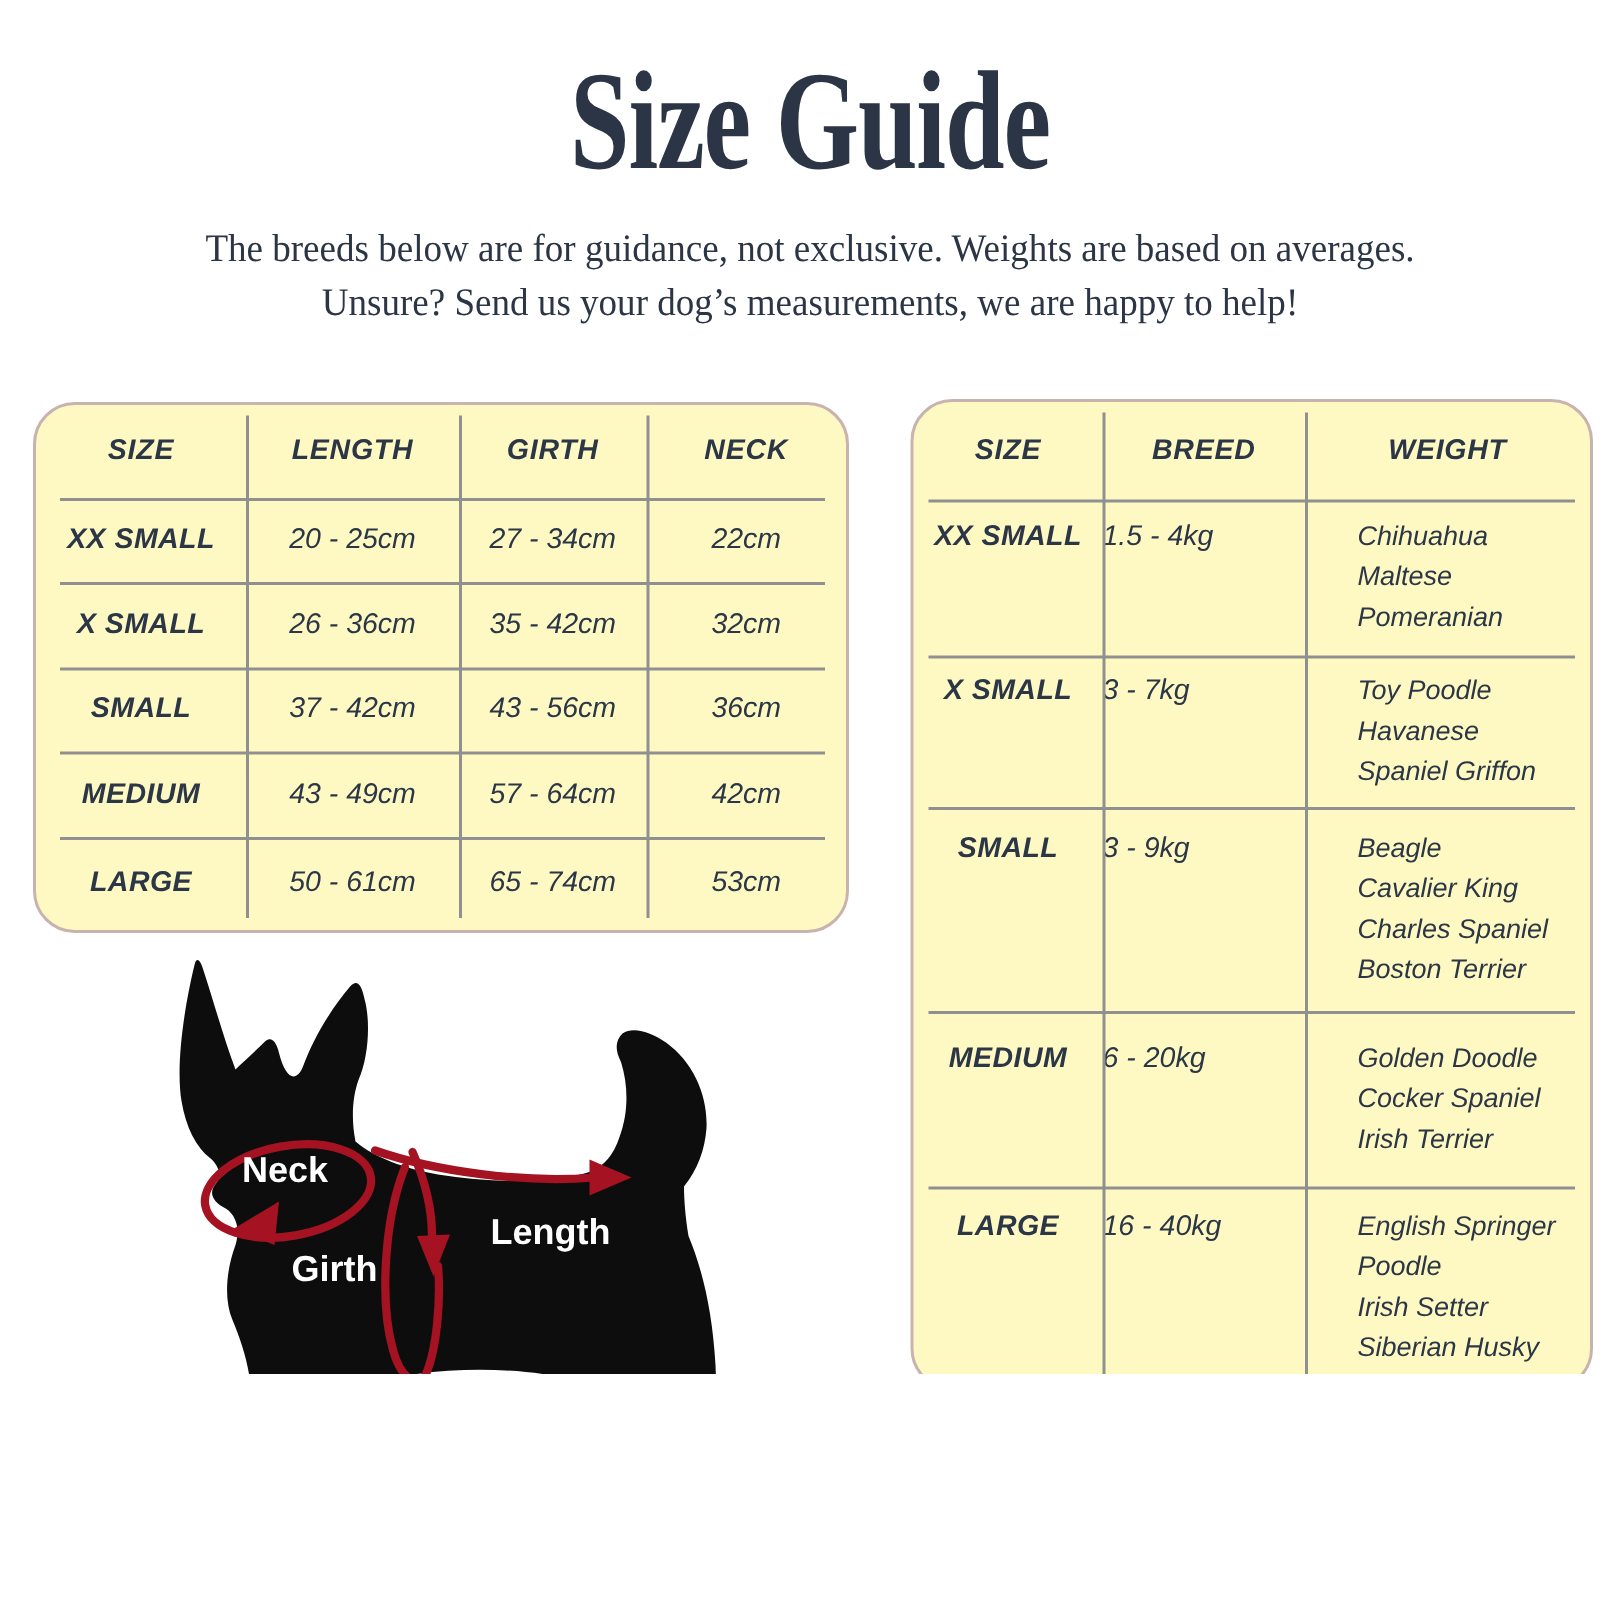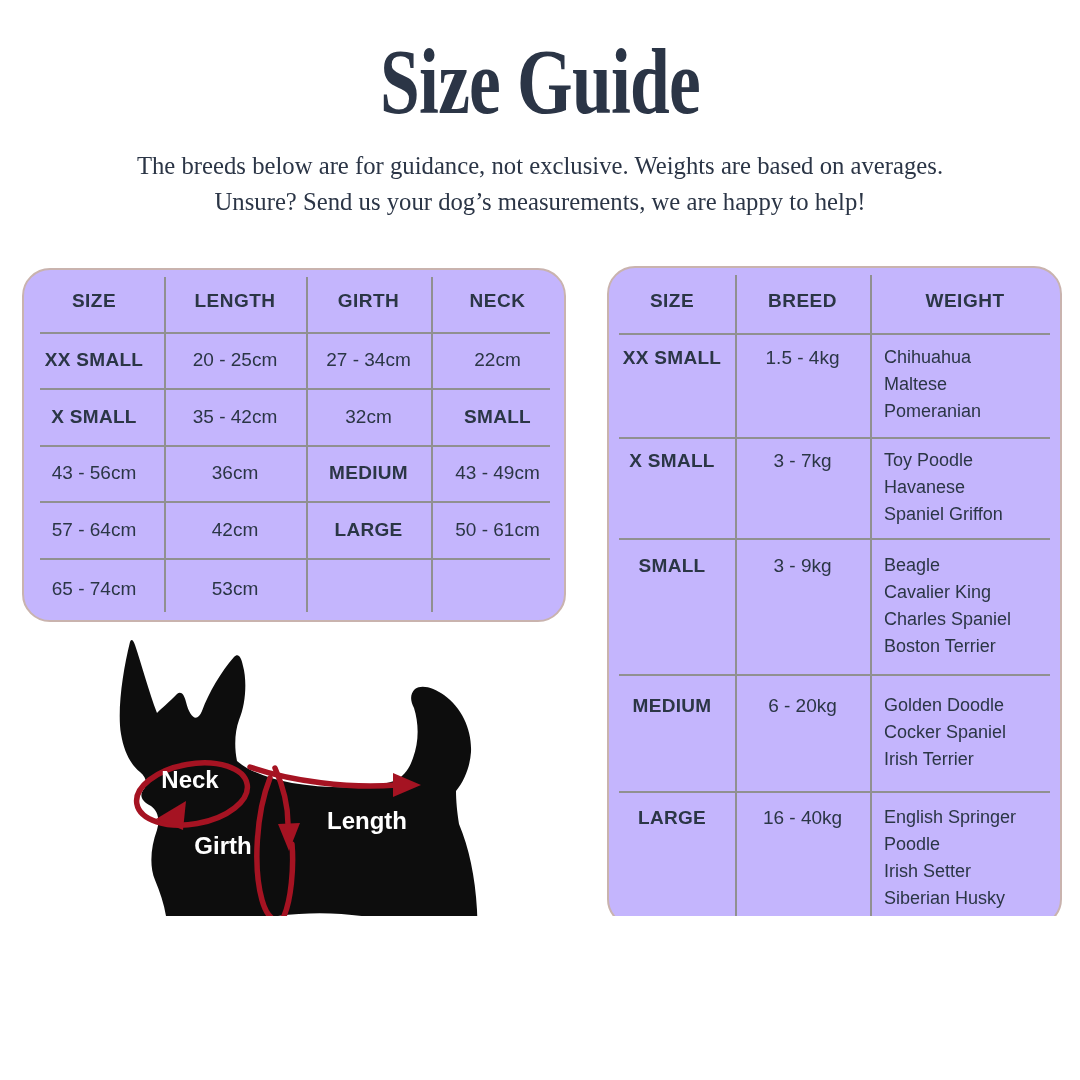--- a/index.html
+++ b/index.html
@@ -19,23 +19,24 @@
   }
   .subtitle {
     position:absolute; top:148px; left:0; width:1080px;
     text-align:center; font-family:"Liberation Serif", serif;
     font-size:26px; line-height:36px; color:#2b3546;
     transform:scaleX(0.95); transform-origin:540px 50%;
   }
 
   
   .card {
-    position:absolute; background:#c4b5fd;
+    position:absolute; background:#fef9c3;
     border:2px solid #c9b3ae; border-radius:28px;
     box-sizing:border-box;
+    font-style:italic;
   }
   #card-measure { left:22px;  top:268px; width:544px; height:354px; }
   #card-breeds  { left:607px; top:266px; width:455px; height:661px; }
 
   .vline { position:absolute; top:7px; bottom:8px; width:1.5px; background:#909090; }
   .hline { position:absolute; height:1.5px; background:#909090; }
   #card-measure .hline { left:16px; right:14px; }
   #card-breeds  .hline { left:10px; right:10px; }
 
   
@@ -56,22 +57,22 @@
   .grid-breeds {
     position:absolute; inset:0;
     display:grid;
     grid-template-columns:126px 135px 190px;
     grid-template-rows:65px 104px 101px 136px 117px 134px;
   }
   .grid-breeds .cell { font-size:19px; line-height:27px; color:#2b3646; box-sizing:border-box; }
   .grid-breeds .head { display:flex; align-items:center; justify-content:center;
                        font-weight:700; letter-spacing:0.5px; }
   .grid-breeds .szc  { text-align:center; font-weight:700; letter-spacing:0.3px; }
-  .grid-breeds .wtc  { text-align:center; }
-  .grid-breeds .brc  { padding-left:14px; font-size:18px; }
+  .grid-breeds .wtc  { }
+  .grid-breeds .brc  { padding-left:35px; font-size:18px; }
   .pad-r1 { padding-top:11px; } .pad-r2 { padding-top:10px; }
   .pad-r3 { padding-top:14px; } .pad-r4 { padding-top:18px; }
   .pad-r5 { padding-top:13px; }
 
   
   .dog-wrap { position:absolute; left:100px; top:628px; width:460px; height:442px; }
   .dog-wrap svg { display:block; }
   .diag-label {
     font-family:"Liberation Sans", sans-serif;
     font-weight:700; font-size:24px; fill:#ffffff;
@@ -95,24 +96,26 @@
       <div class="cell head">LENGTH</div>
       <div class="cell head">GIRTH</div>
       <div class="cell head">NECK</div>
 
       <div class="cell szl">XX SMALL</div>
       <div class="cell">20 - 25cm</div>
       <div class="cell">27 - 34cm</div>
       <div class="cell">22cm</div>
 
       <div class="cell szl">X SMALL</div>
+      <div class="cell">26 - 36cm</div>
       <div class="cell">35 - 42cm</div>
       <div class="cell">32cm</div>
 
       <div class="cell szl">SMALL</div>
+      <div class="cell">37 - 42cm</div>
       <div class="cell">43 - 56cm</div>
       <div class="cell">36cm</div>
 
       <div class="cell szl">MEDIUM</div>
       <div class="cell">43 - 49cm</div>
       <div class="cell">57 - 64cm</div>
       <div class="cell">42cm</div>
 
       <div class="cell szl">LARGE</div>
       <div class="cell">50 - 61cm</div>

